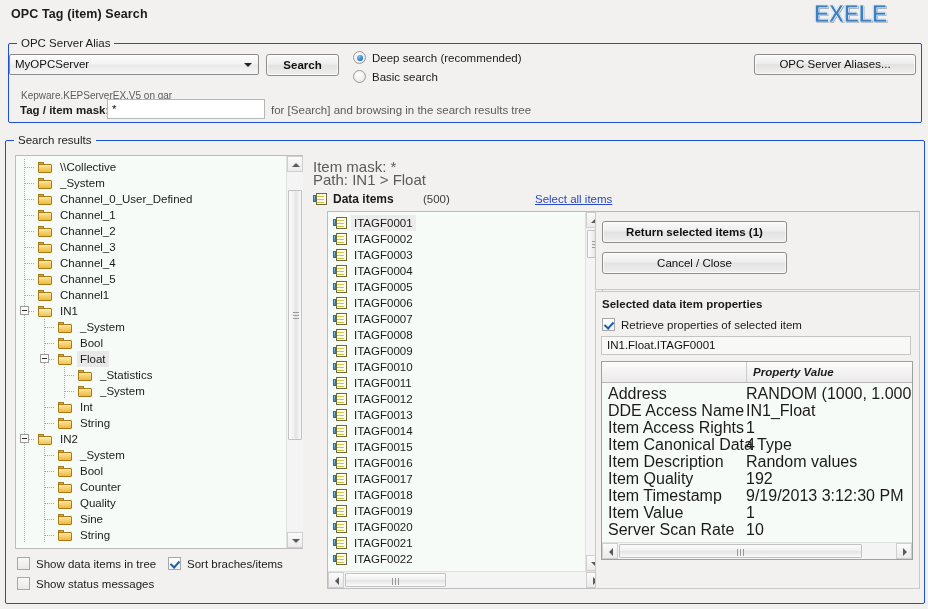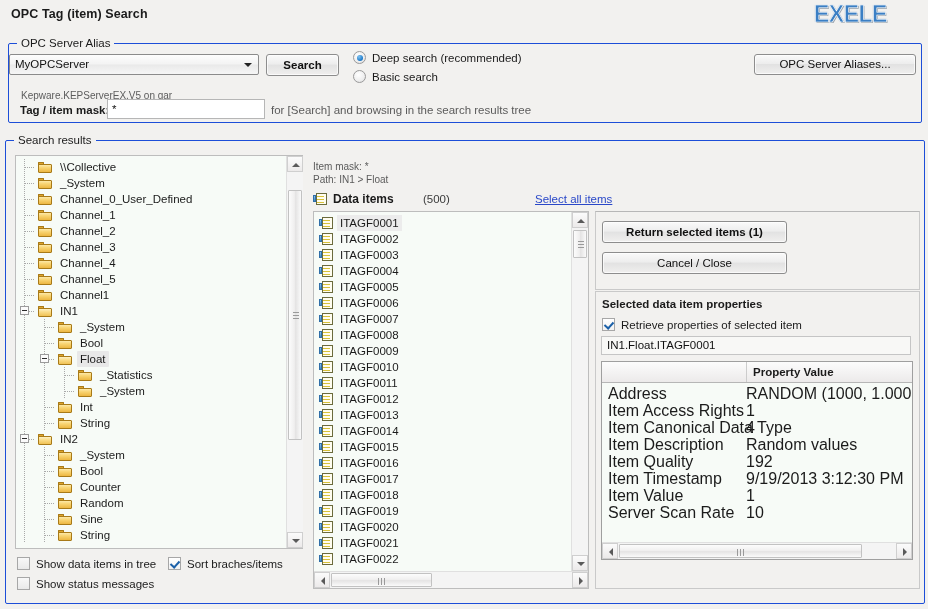--- a/index.html
+++ b/index.html
@@ -153,36 +153,36 @@
 
   
   .cbrow{position:absolute;font-size:11.5px;color:#1b1b1b;}
   .cb{display:inline-block;width:13px;height:13px;box-sizing:border-box;vertical-align:-2px;margin-right:6px;
       background:linear-gradient(to bottom,#f8f8f8,#e9e9e9);border:1px solid #a7a7a7;position:relative;}
   .cb.on{background:linear-gradient(to bottom,#ffffff,#f2f2f2);}
   .cb.on:after{content:"";position:absolute;left:3px;top:1px;width:4px;height:7px;
     border:solid #1b60a8;border-width:0 2px 2px 0;transform:rotate(42deg);}
 
   
-  .maskinfo{position:absolute;left:313px;top:160px;font-size:10px;color:#5b5b5b;line-height:13px;}
+  .maskinfo{position:absolute;left:313px;top:160px;font-size:15px;color:#5b5b5b;line-height:13px;}
   .dataitems-hdr{position:absolute;left:313px;top:192px;font-size:12px;font-weight:bold;color:#1b1b1b;}
   .icon-di{
     display:inline-block;width:14px;height:12px;vertical-align:-2px;margin-right:6px;position:relative;
   }
   .icon-di:before{content:"";position:absolute;left:0;top:2px;width:3px;height:7px;
     background:linear-gradient(to bottom,#8cc3ea,#3d86c2);border:1px solid #2f6ea8;box-sizing:border-box;}
   .icon-di:after{content:"";position:absolute;left:3px;top:0;width:11px;height:12px;box-sizing:border-box;
     background:#fffdf0;border:1px solid #6b6b3c;
     background-image:repeating-linear-gradient(to bottom,#d8c23a 0 1px,transparent 1px 3px);
     background-position:0 2px;background-size:7px 9px;background-repeat:no-repeat;}
   .count{position:absolute;left:423px;top:193px;font-size:11.5px;color:#3b3b3b;}
   .selectall{position:absolute;left:535px;top:193px;font-size:11.5px;color:#2a48c8;text-decoration:underline;cursor:pointer;}
 
   .listpanel{
-    position:absolute;left:313px;top:211px;width:276px;height:378px;
+    position:absolute;left:327px;top:211px;width:276px;height:378px;
     background:#f7fbf7;border:1px solid #bdbdbd;box-sizing:border-box;overflow:hidden;
   }
   .litem{position:relative;height:16px;line-height:16px;font-size:11.5px;color:#1b1b1b;padding-left:5px;white-space:nowrap;}
   .litem .ltxt{display:inline-block;padding:0 3px;}
   .litem.sel .ltxt{background:#ececec;}
   .litem .icon-di{margin-right:4px;}
 
   
   .btnpanel{
     position:absolute;left:595px;top:211px;width:325px;height:79px;
@@ -395,21 +395,21 @@
           <span class="dotline" style="left: 28px;"></span>
           <span class="dotline-h" style="left: 29px; width: 10px;"></span>
           <span class="folder" style="position: absolute; left: 42px; top: 2px;"></span>
           <span class="tlabel" style="position: absolute; left: 61px;">Counter</span>
         </div>
         <div class="tnode">
           <span class="dotline" style="left: 8px;"></span>
           <span class="dotline" style="left: 28px;"></span>
           <span class="dotline-h" style="left: 29px; width: 10px;"></span>
           <span class="folder" style="position: absolute; left: 42px; top: 2px;"></span>
-          <span class="tlabel" style="position: absolute; left: 61px;">Random</span>
+          <span class="tlabel" style="position: absolute; left: 61px;">Quality</span>
         </div>
         <div class="tnode">
           <span class="dotline" style="left: 8px;"></span>
           <span class="dotline" style="left: 28px;"></span>
           <span class="dotline-h" style="left: 29px; width: 10px;"></span>
           <span class="folder" style="position: absolute; left: 42px; top: 2px;"></span>
           <span class="tlabel" style="position: absolute; left: 61px;">Sine</span>
         </div>
         <div class="tnode">
           <span class="dotline" style="left: 8px;"></span>
@@ -508,26 +508,30 @@
 
   <div class="proppanel"></div>
   <div class="prop-title">Selected data item properties</div>
   <div class="prop-cb">
     <span class="cb on"></span><span>Retrieve properties of selected item</span>
   </div>
   <div class="itempath">IN1.Float.ITAGF0001</div>
 
   <div class="grid">
     <div class="grid-head">
-      <div class="gh c2" style="left:144px;right:0;">Property Value</div>
+      <div class="gh c2" style="left:144px;right:0;font-style:italic;">Property Value</div>
     </div>
     <div id="gridRoot" style="position:relative;padding-top:2px;">
         <div class="grow">
           <span class="c1">Address</span>
           <span class="c2">RANDOM (1000, 1.000000, 11.00</span>
+        </div>
+        <div class="grow">
+          <span class="c1">DDE Access Name</span>
+          <span class="c2">IN1_Float</span>
         </div>
         <div class="grow">
           <span class="c1">Item Access Rights</span>
           <span class="c2">1</span>
         </div>
         <div class="grow">
           <span class="c1">Item Canonical Data Type</span>
           <span class="c2">4</span>
         </div>
         <div class="grow">

